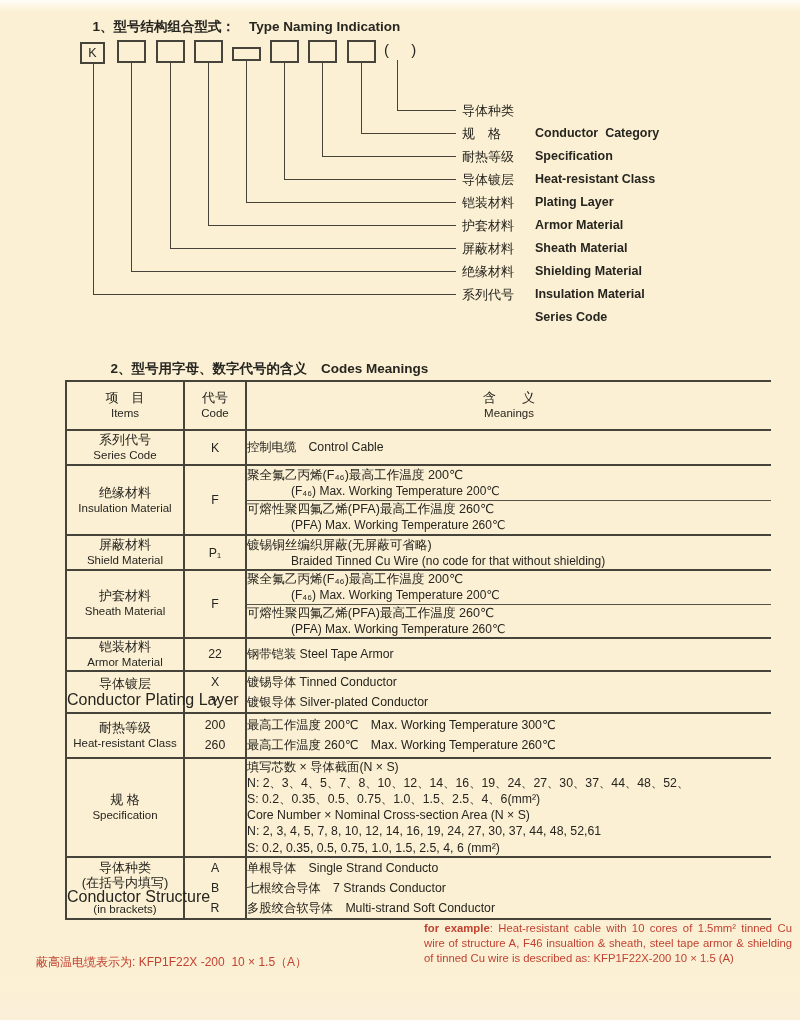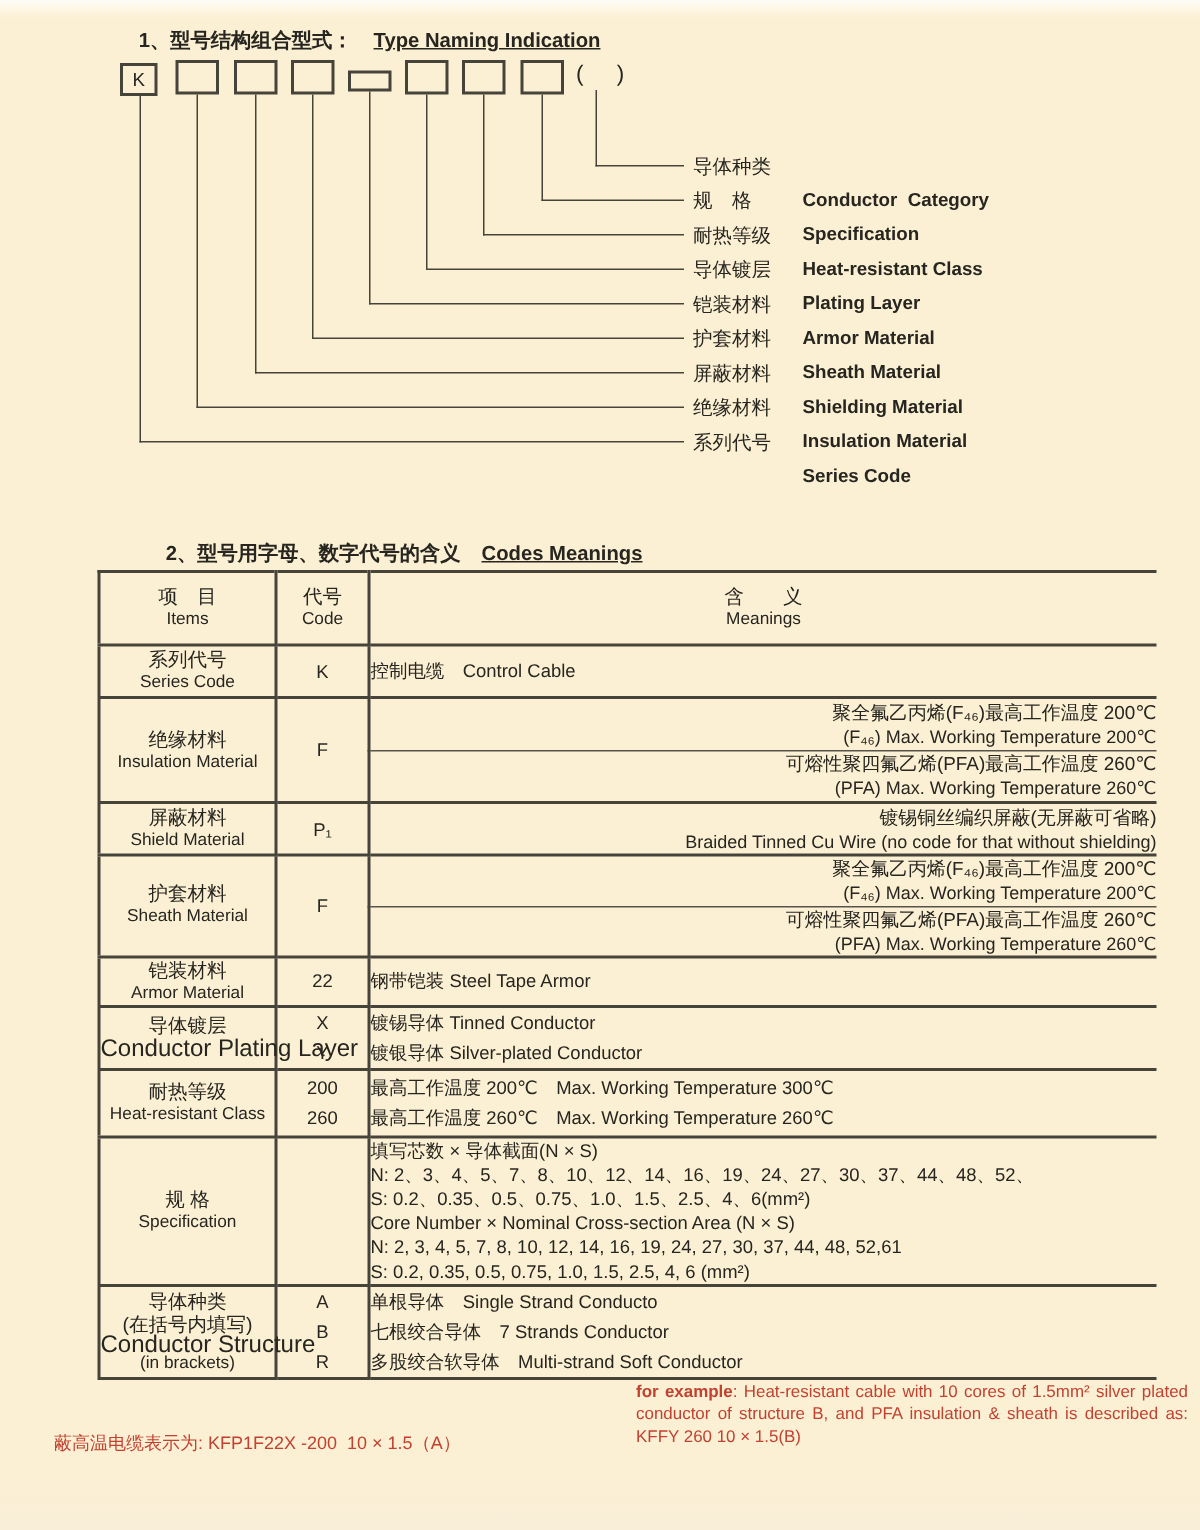--- a/index.html
+++ b/index.html
@@ -11,21 +11,21 @@
   html,body{margin:0;padding:0;}
   body{
     width:800px;height:1020px;position:relative;overflow:hidden;
     background:linear-gradient(180deg,#fefdf6 0px,#fcf0d4 12px,#fcf0d4 96%,#f9eed8 100%);
     font-family:"Liberation Sans","DejaVu Sans",sans-serif;
     color:var(--tx);
   }
   .abs{position:absolute;}
   
   .sec-head{position:absolute;font-size:13.5px;font-weight:bold;white-space:pre;}
-  .sec-head .en{margin-left:14px;text-decoration:underline;}
+  .sec-head .en{margin-left:14px;}
   
   .bx{position:absolute;border:2px solid var(--ln);width:25px;height:19px;
       text-align:center;font-size:12.5px;line-height:19px;}
   .bx.small{height:10px;}
   .bracket{position:absolute;font-size:15px;letter-spacing:9px;white-space:pre;}
   .conn{position:absolute;border-left:1.5px solid var(--ln);border-bottom:1.5px solid var(--ln);}
   .dlabel{position:absolute;left:462px;height:17px;display:flex;align-items:center;white-space:pre;}
   .dlabel .lz{display:inline-block;width:73px;font-size:13px;}
   .dlabel .le{font-size:12.5px;font-weight:bold;margin-top:45px;}
   
@@ -39,21 +39,21 @@
   td.mean{ padding-left:10px;}
   .bb{border-bottom:2px solid var(--ln);}
   .bt-thin{border-top:1.3px solid #55534a;}
   .zh-line{font-size:12.6px;line-height:16px;}
   .en-line{font-size:12px;line-height:16px;padding-left:44px;}
   .item-zh{font-size:13px;line-height:16px;}
   .item-en{font-size:11.5px;line-height:15px;}
   .item-en.tight{font-size:16px;white-space:nowrap;}
   .stack20 div{line-height:20px;white-space:pre;}
   .spec-lines div{line-height:16.2px;white-space:pre;}
-  .pad-v{padding-top:2px;padding-bottom:2px;text-align:right;}
+  .pad-v{padding-top:2px;padding-bottom:2px;}
   
   .foot-zh{position:absolute;left:36px;top:919px;width:394px;color:var(--red);
       font-size:12px;line-height:17.5px;white-space:pre;}
   .foot-en{position:absolute;left:424px;top:921px;width:368px;color:var(--red);
       font-size:11.3px;line-height:15px;text-align:justify;}
   .foot-en p{margin:0;}
 </style>
 </head>
 <body>
 
@@ -281,14 +281,14 @@
 </tbody>
   </table>
 
 <div class="foot-zh">
   <div>蔽高温电缆表示为: KFP1F22X -200  10 × 1.5（A）</div>
   
   
 </div>
 
 <div class="foot-en">
-  <p><b>for example</b><span>: Heat-resistant cable with 10 cores of 1.5mm² silver plated conductor of structure B, and PFA insulation &amp; sheath is described as:  KFFY 260  10 × 1.5(B)</span></p>
+  <p><b>for example</b><span>: Heat-resistant cable with 10 cores of 1.5mm² tinned Cu wire of structure A, F46 insualtion &amp; sheath, steel tape armor &amp; shielding of tinned Cu wire is described as:  KFP1F22X-200  10 × 1.5 (A)</span></p>
 </div>
 
 </body></html>

